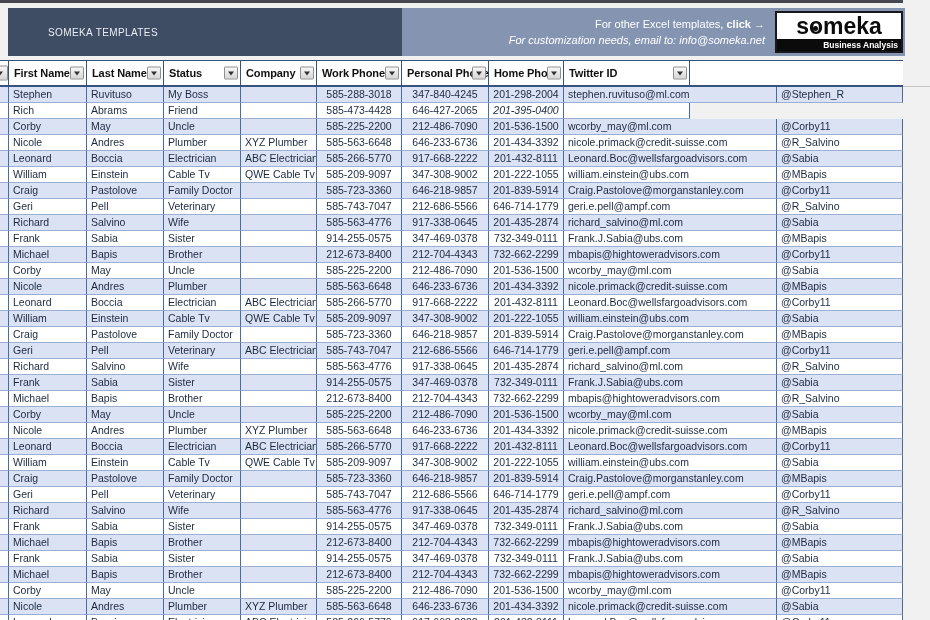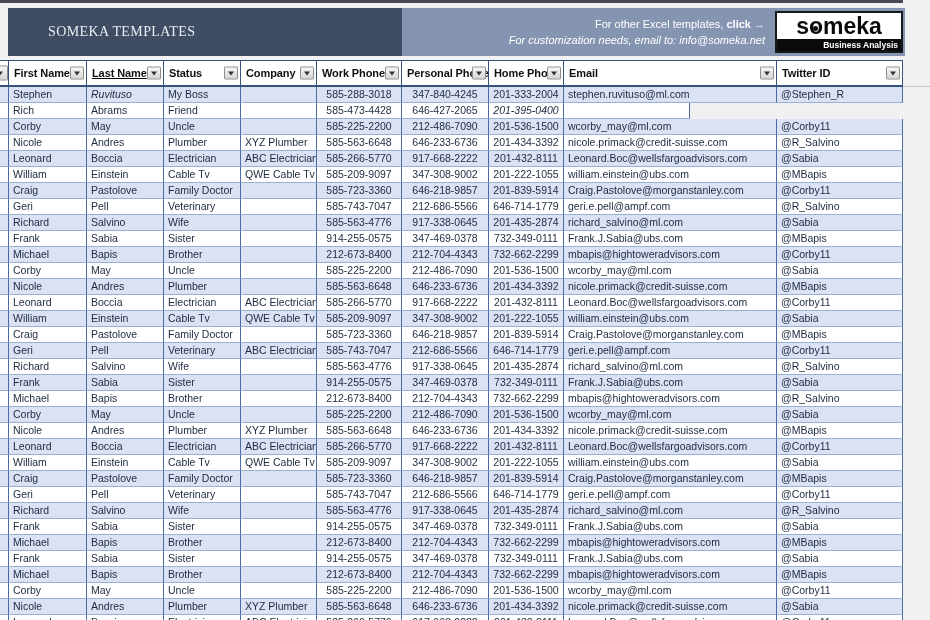--- a/index.html
+++ b/index.html
@@ -5,21 +5,21 @@
   html,body{margin:0;padding:0;}
   body{width:930px;height:620px;background:#f1f1f2;font-family:"Liberation Sans",sans-serif;}
   .stage{position:relative;width:930px;height:620px;overflow:hidden;background:#f1f1f2;}
 
   
   .top-strip{position:absolute;left:0;top:0;width:903px;height:3px;background:#45484f;}
 
   
   .banner{position:absolute;left:8px;top:8px;width:897px;height:48px;display:flex;}
   .banner-left{width:394px;background:#3e4d63;color:#fff;display:flex;flex-direction:column;justify-content:center;padding-left:40px;box-sizing:border-box;}
-  .brand{font-size:14px;color:#e9edf3;letter-spacing:.4px;font-family:Liberation Serif, serif;}
+  .brand{font-size:10px;color:#e9edf3;letter-spacing:.4px;}
   .title{font-size:16px;font-weight:bold;letter-spacing:.3px;margin-top:2px;}
   .banner-right{flex:1;background:#8595b1;position:relative;color:#fff;}
   .promo{position:absolute;right:140px;top:0;height:100%;display:flex;flex-direction:column;justify-content:center;text-align:right;font-size:11px;line-height:13px;}
   .promo1 .b{font-weight:bold;}
   .promo2{font-style:italic;margin-top:3px;}
 
   
   .logo{position:absolute;right:2px;top:3px;width:128px;height:42px;background:#fff;border:2px solid #16181c;box-sizing:border-box;cursor:pointer;}
   .logo-word{font-size:23px;font-weight:bold;color:#0b0b0b;text-align:center;line-height:26px;letter-spacing:0;}
   .logo-o{position:relative;display:inline-block;}
@@ -74,21 +74,21 @@
             <span class="tri"></span>
           </div>
       </div>
 
     <div class="hcell" style="width: 78px;">
           <span class="hlabel">First Name</span>
           <button class="fbtn">
             <span class="tri"></span>
           </button>
         </div>
-        <div class="hcell" style="width: 77px; text-decoration: underline;">
+        <div class="hcell" style="width: 77px;">
           <span class="hlabel">Last Name</span>
           <button class="fbtn">
             <span class="tri"></span>
           </button>
         </div>
         <div class="hcell" style="width: 77px;">
           <span class="hlabel">Status</span>
           <button class="fbtn">
             <span class="tri"></span>
           </button>
@@ -110,44 +110,38 @@
           <button class="fbtn">
             <span class="tri"></span>
           </button>
         </div>
         <div class="hcell" style="width: 75px;">
           <span class="hlabel">Home Phone</span>
           <button class="fbtn">
             <span class="tri"></span>
           </button>
         </div>
-        <div class="hcell" style="width: 213px;">
-          <span class="hlabel">Email</span>
-          <button class="fbtn">
-            <span class="tri"></span>
-          </button>
-        </div>
         <div class="hcell" style="width: 126px;">
           <span class="hlabel">Twitter ID</span>
           <button class="fbtn">
             <span class="tri"></span>
           </button>
         </div>
       </div>
     <div class="tbody">
 
     <div class="trow band">
           <div class="cell sliver"></div>
           <div class="cell" style="width: 78px;">Stephen</div>
-          <div class="cell" style="width: 77px; font-style: italic;">Ruvituso</div>
+          <div class="cell" style="width: 77px;">Ruvituso</div>
           <div class="cell" style="width: 77px;">My Boss</div>
           <div class="cell" style="width: 76px;"></div>
           <div class="cell center" style="width: 85px;">585-288-3018</div>
           <div class="cell center" style="width: 87px;">347-840-4245</div>
-          <div class="cell center" style="width: 75px;">201-333-2004</div>
+          <div class="cell center" style="width: 75px;">201-298-2004</div>
           <div class="cell" style="width: 213px;">stephen.ruvituso@ml.com</div>
           <div class="cell" style="width: 126px;">@Stephen_R</div>
         </div>
         <div class="trow">
           <div class="cell sliver"></div>
           <div class="cell" style="width: 78px;">Rich</div>
           <div class="cell" style="width: 77px;">Abrams</div>
           <div class="cell" style="width: 77px;">Friend</div>
           <div class="cell" style="width: 76px;"></div>
           <div class="cell center" style="width: 85px;">585-473-4428</div>

